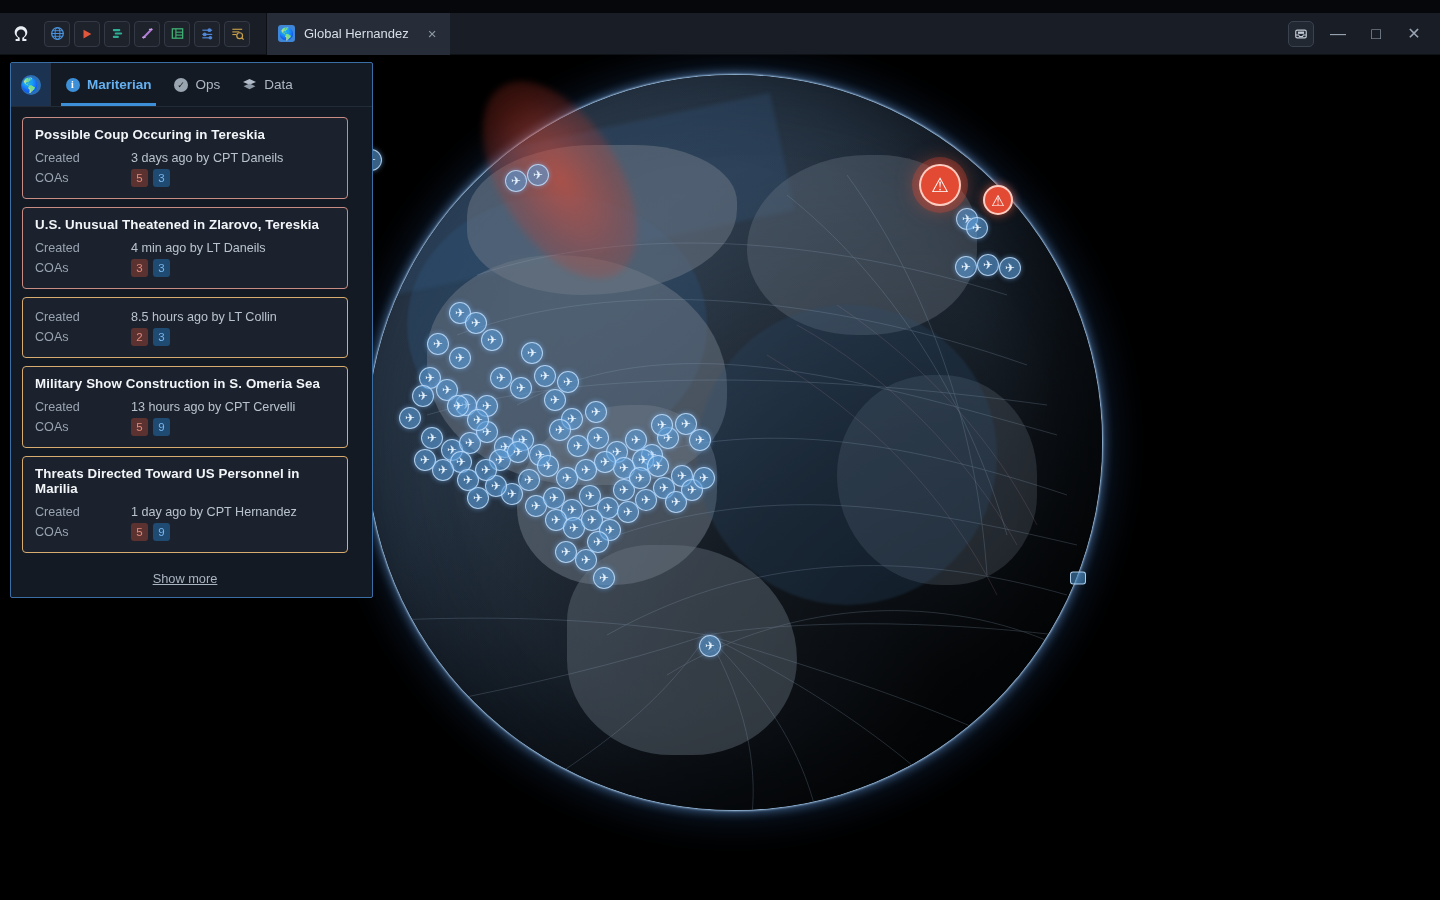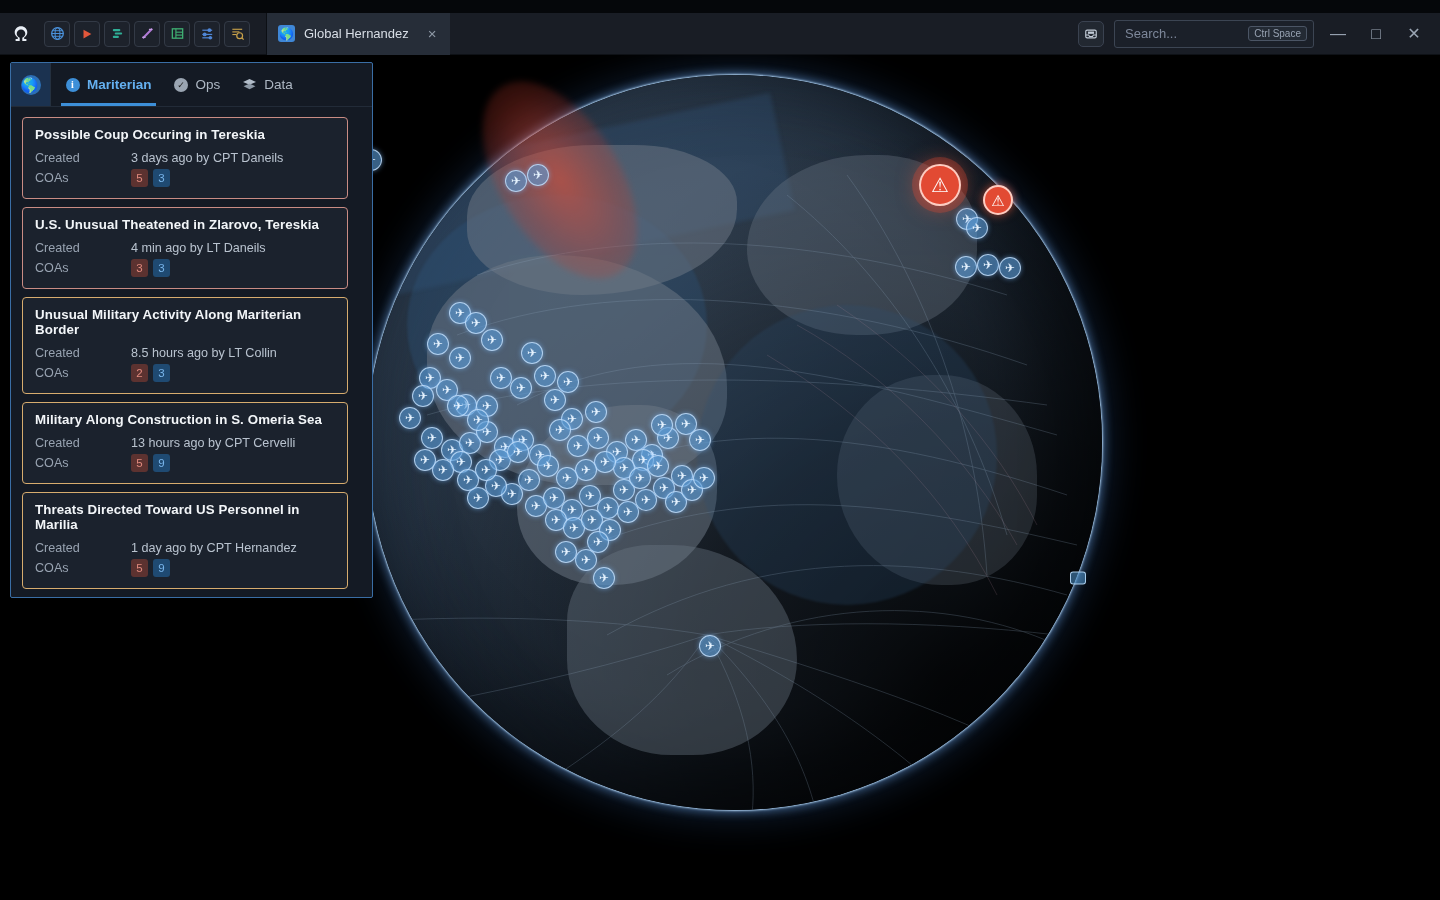--- a/index.html
+++ b/index.html
@@ -240,24 +240,20 @@
       </div>
     </div>
 
     <div class="rightctl">
       <div class="inboxbtn">
         <svg width="14" height="14" viewBox="0 0 16 16">
             <rect x="2" y="3.5" width="12" height="9" rx="1.6" fill="none" stroke="#c3ccd8" stroke-width="1.3"></rect>
             <path d="M2 9.2h3.3l1 1.6h3.4l1-1.6H14" fill="none" stroke="#c3ccd8" stroke-width="1.3"></path>
             <rect x="4.5" y="5.2" width="7" height="2.6" fill="#c3ccd8"></rect>
           </svg>
-      </div>
-      <div class="searchbox">
-        <span class="ph">Search...</span>
-        <span class="kbd">Ctrl Space</span>
       </div>
       <div class="wbtn">—</div>
       <div class="wbtn">□</div>
       <div class="wbtn">✕</div>
     </div>
   </div>
 
   <div id="globewrap">
     <div class="globe">
       <div class="terminator"></div>
@@ -449,36 +445,35 @@
         <div class="row">
             <span class="k">COAs</span>
           <span class="badges">
             <span class="badge red">3</span>
             <span class="badge blue">3</span>
           </span>
         </div>
       </div>
 
       <div class="card sev-amber">
-        <div class="title">Unusual Military Activity Along Mariterian Border</div>
         <div class="row">
             <span class="k">Created</span>
             <span class="v">8.5 hours ago by LT Collin</span>
           </div>
         <div class="row">
             <span class="k">COAs</span>
           <span class="badges">
             <span class="badge red">2</span>
             <span class="badge blue">3</span>
           </span>
         </div>
       </div>
 
       <div class="card sev-amber">
-        <div class="title">Military Along Construction in S. Omeria Sea</div>
+        <div class="title">Military Show Construction in S. Omeria Sea</div>
         <div class="row">
             <span class="k">Created</span>
             <span class="v">13 hours ago by CPT Cervelli</span>
           </div>
         <div class="row">
             <span class="k">COAs</span>
           <span class="badges">
             <span class="badge red">5</span>
             <span class="badge blue">9</span>
           </span>

